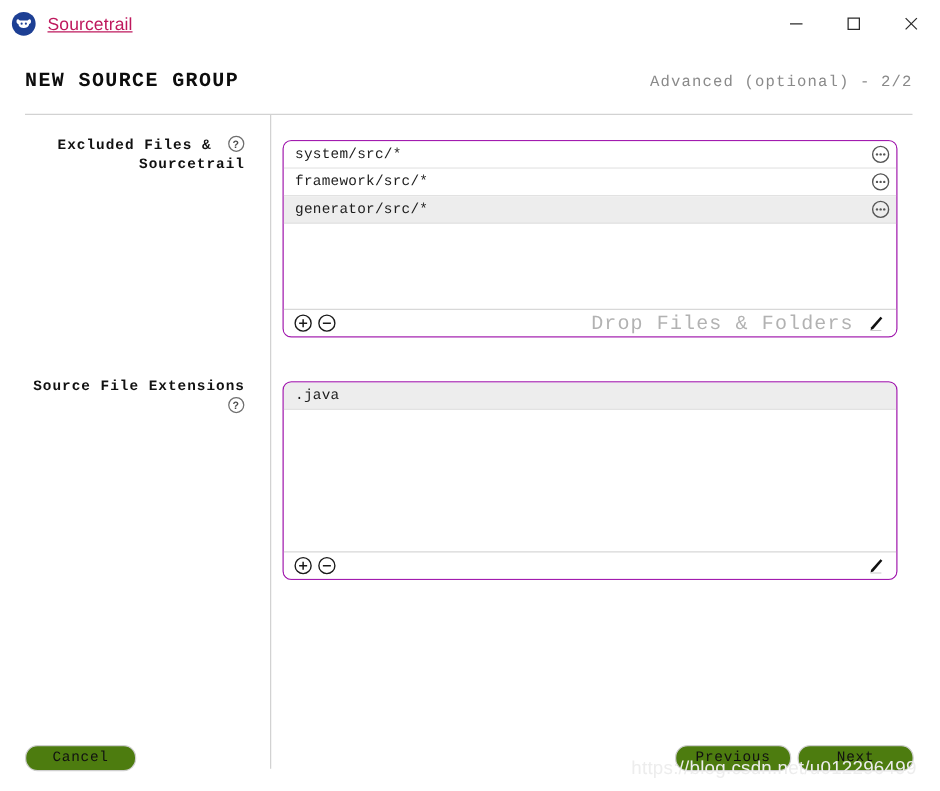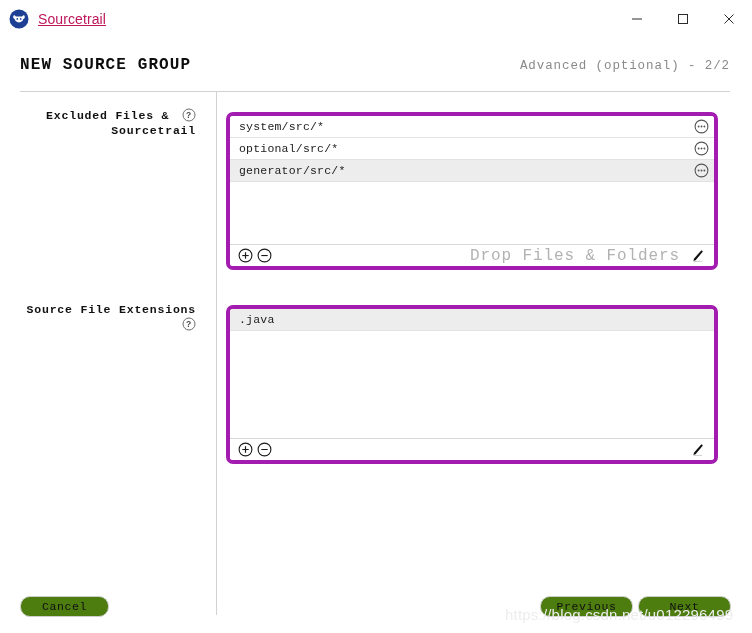--- a/index.html
+++ b/index.html
@@ -107,21 +107,21 @@
     display: inline-block;
     vertical-align: -3px;
     margin-left: 5px;
     width: 14px;
     height: 14px;
   }
 
   
   .listbox {
     position: absolute;
-    border: 4px solid #a21caf;
+    border: 1px solid #a21caf;
     border-radius: 7px;
     background: #ffffff;
     box-sizing: border-box;
     overflow: hidden;
   }
   .list-rows {
     position: absolute;
     left: 0;
     right: 0;
     top: 0;
@@ -295,21 +295,21 @@
         <svg width="15" height="15" viewBox="0 0 15 15">
           <circle cx="7.5" cy="7.5" r="6.4" fill="none" stroke="#555555" stroke-width="1.1"></circle>
           <circle cx="4.6" cy="7.5" r="0.95" fill="#555555"></circle>
           <circle cx="7.5" cy="7.5" r="0.95" fill="#555555"></circle>
           <circle cx="10.4" cy="7.5" r="0.95" fill="#555555"></circle>
         </svg>
       </span>
     </div>
 
     <div class="list-row">
-      <span class="row-text">optional/src/*</span>
+      <span class="row-text">framework/src/*</span>
       <span class="row-btn">
         <svg width="15" height="15" viewBox="0 0 15 15">
           <circle cx="7.5" cy="7.5" r="6.4" fill="none" stroke="#555555" stroke-width="1.1"></circle>
           <circle cx="4.6" cy="7.5" r="0.95" fill="#555555"></circle>
           <circle cx="7.5" cy="7.5" r="0.95" fill="#555555"></circle>
           <circle cx="10.4" cy="7.5" r="0.95" fill="#555555"></circle>
         </svg>
       </span>
     </div>
 

